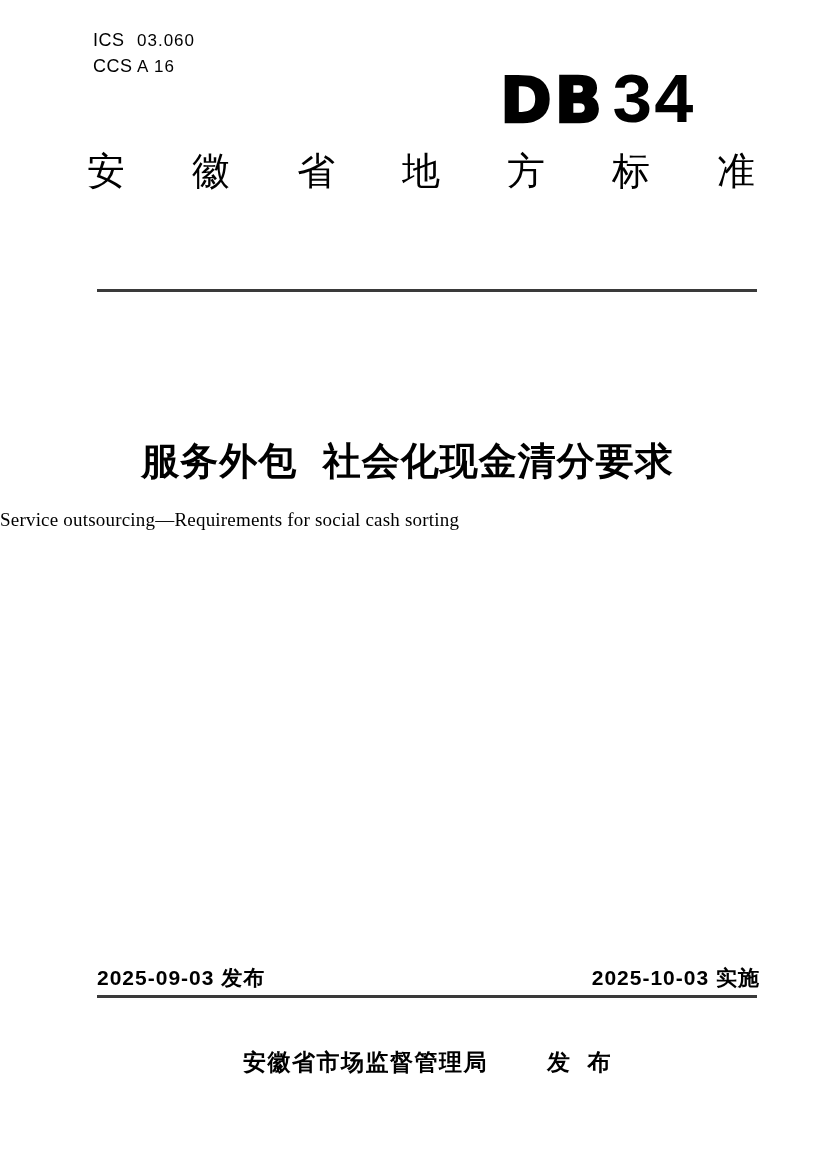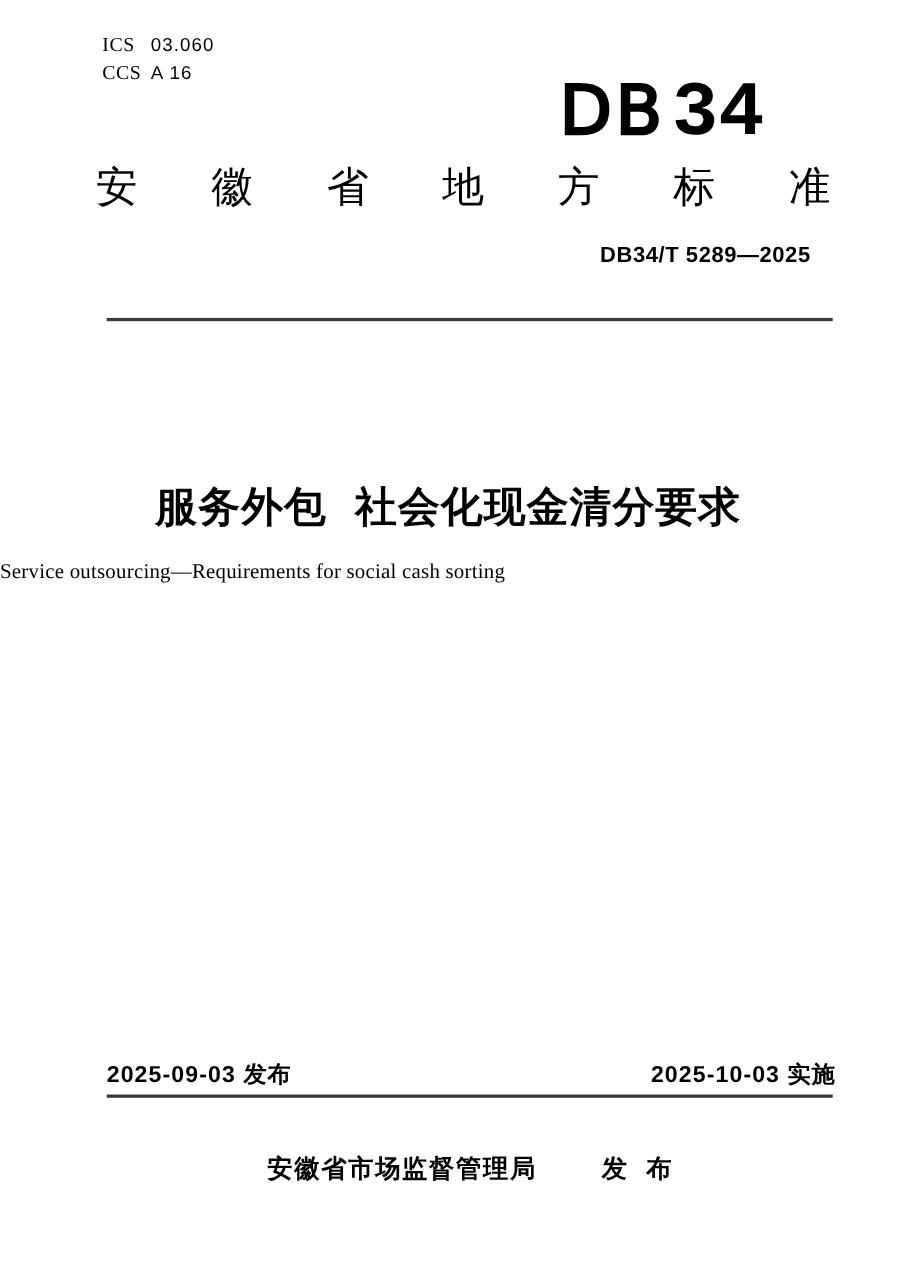--- a/index.html
+++ b/index.html
@@ -9,30 +9,30 @@
     width:815px; height:1151px;
     background:#ffffff;
     color:#000;
     font-family:"Liberation Sans", sans-serif;
     overflow:hidden;
   }
   
   .codes { position:absolute; left:93px; top:30px; }
   .code-row { display:flex; align-items:baseline; height:26px; }
   .code-label {
-    font-family:Liberation Serif, serif;
+    font-family:Liberation Sans, sans-serif;
     font-size:18px; letter-spacing:0.5px; width:44px;
   }
   .code-value { font-size:17px; font-weight:500; letter-spacing:1px; }
 
   
   .logo { position:absolute; top:64px; right:120px; white-space:nowrap; }
   .logo-db {
     font-family:"DejaVu Sans", "Liberation Sans", sans-serif;
-    font-size:62px; font-weight:400; letter-spacing:3px;
+    font-size:62px; font-weight:700; letter-spacing:3px;
     -webkit-text-stroke:2.5px #000;
   }
   .logo-num {
     font-family:Liberation Mono, monospace;
     font-size:70px; font-weight:700; margin-left:6px;
   }
 
   
   .prov-title {
     position:absolute; left:87px; right:60px; top:150px;
@@ -101,21 +101,20 @@
   <div class="prov-title">
     <span>安</span>
     <span>徽</span>
     <span>省</span>
     <span>地</span>
     <span>方</span>
     <span>标</span>
     <span>准</span>
   </div>
 
-  <div class="doc-number">DB34/T 5289—2025</div>
 
   <div class="rule rule-top"></div>
 
   <div class="title-cn">服务外包 社会化现金清分要求</div>
   <div class="title-en">Service outsourcing—Requirements for social cash sorting</div>
 
   <div class="dates">
     <span>2025-09-03 发布</span>
     <span>2025-10-03 实施</span>
   </div>

